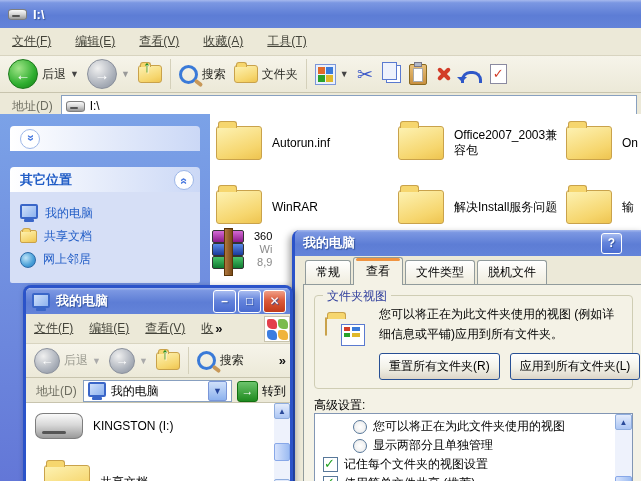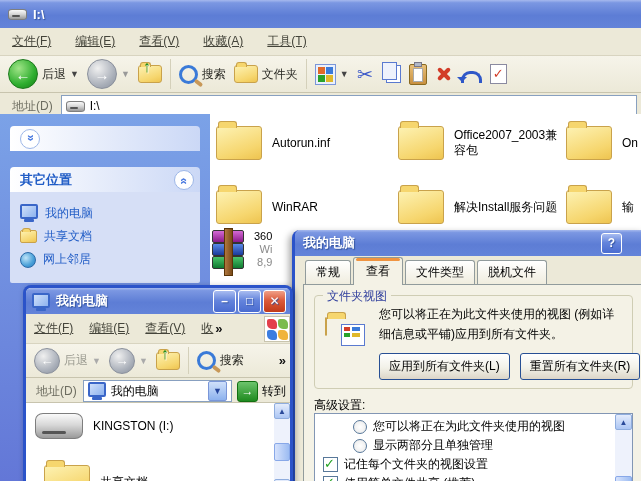--- a/index.html
+++ b/index.html
@@ -331,22 +331,22 @@
           <span class="fico" style="width:34px;height:26px"></span>
           <span class="pane">
               <i style="left:2px;top:2px;width:6px;height:4px;background:#d23c28"></i>
               <i style="left:10px;top:2px;width:8px;height:4px;background:#3a7ad8"></i>
               <i style="left:2px;top:8px;width:6px;height:4px;background:#2aa22a"></i>
               <i style="left:10px;top:8px;width:8px;height:4px;background:#e0b82a"></i>
             </span>
         </span>
         <div id="gv-text">您可以将正在为此文件夹使用的视图 (例如详细信息或平铺)应用到所有文件夹。</div>
         <div id="gv-btns">
+          <button class="xpbtn">重置所有文件夹(R)</button>
           <button class="xpbtn">应用到所有文件夹(L)</button>
-          <button class="xpbtn">重置所有文件夹(R)</button>
         </div>
       </div>
       <div id="adv-label">高级设置:</div>
       <div id="listbox">
         <div class="opt" style="left:38px;top:4px">
           <span class="radio"></span>
           <span>您可以将正在为此文件夹使用的视图</span>
         </div>
         <div class="opt" style="left:38px;top:23px">
           <span class="radio"></span>

